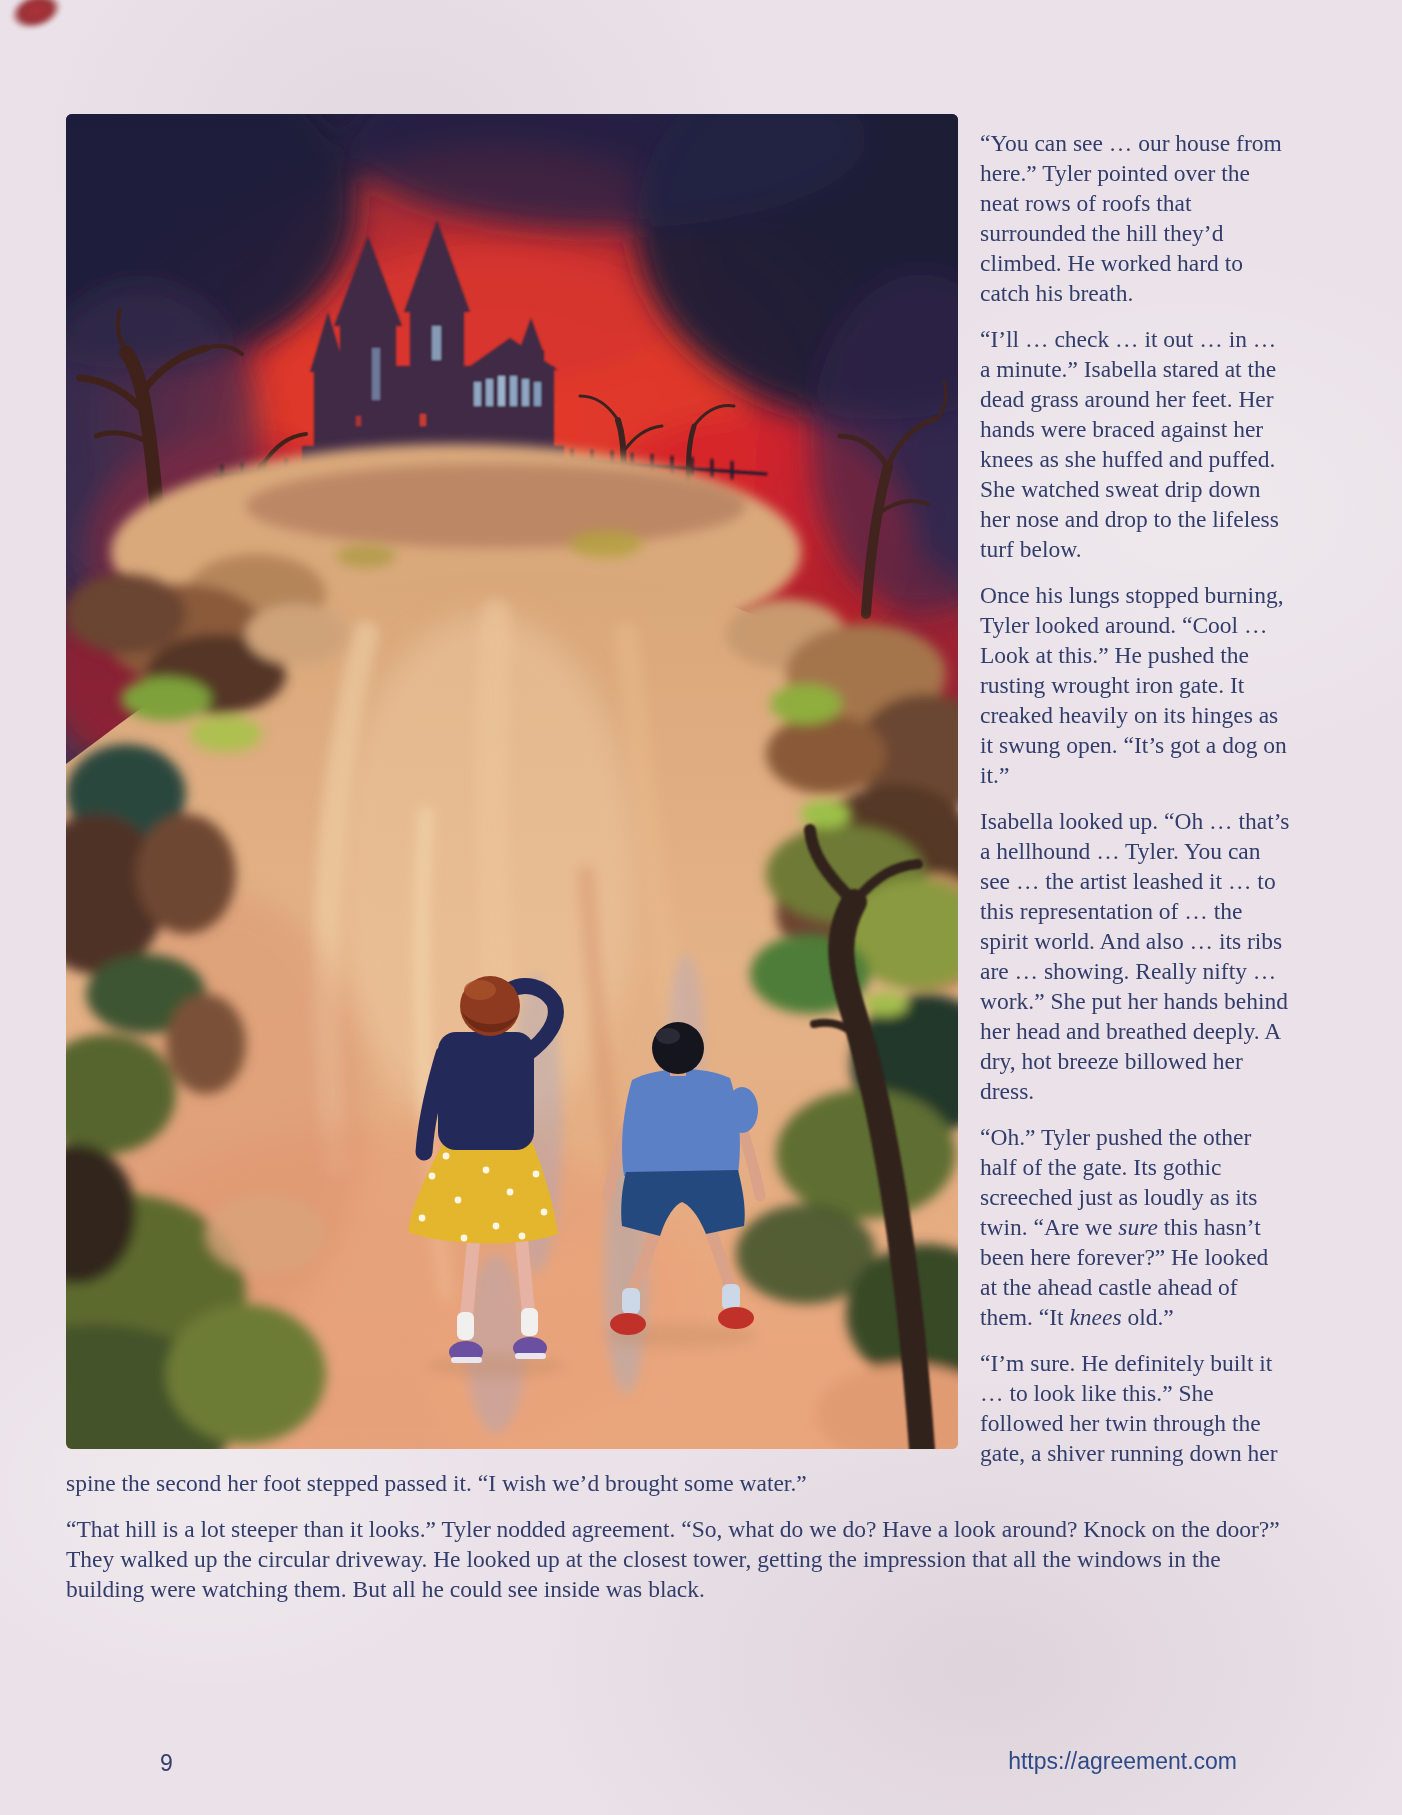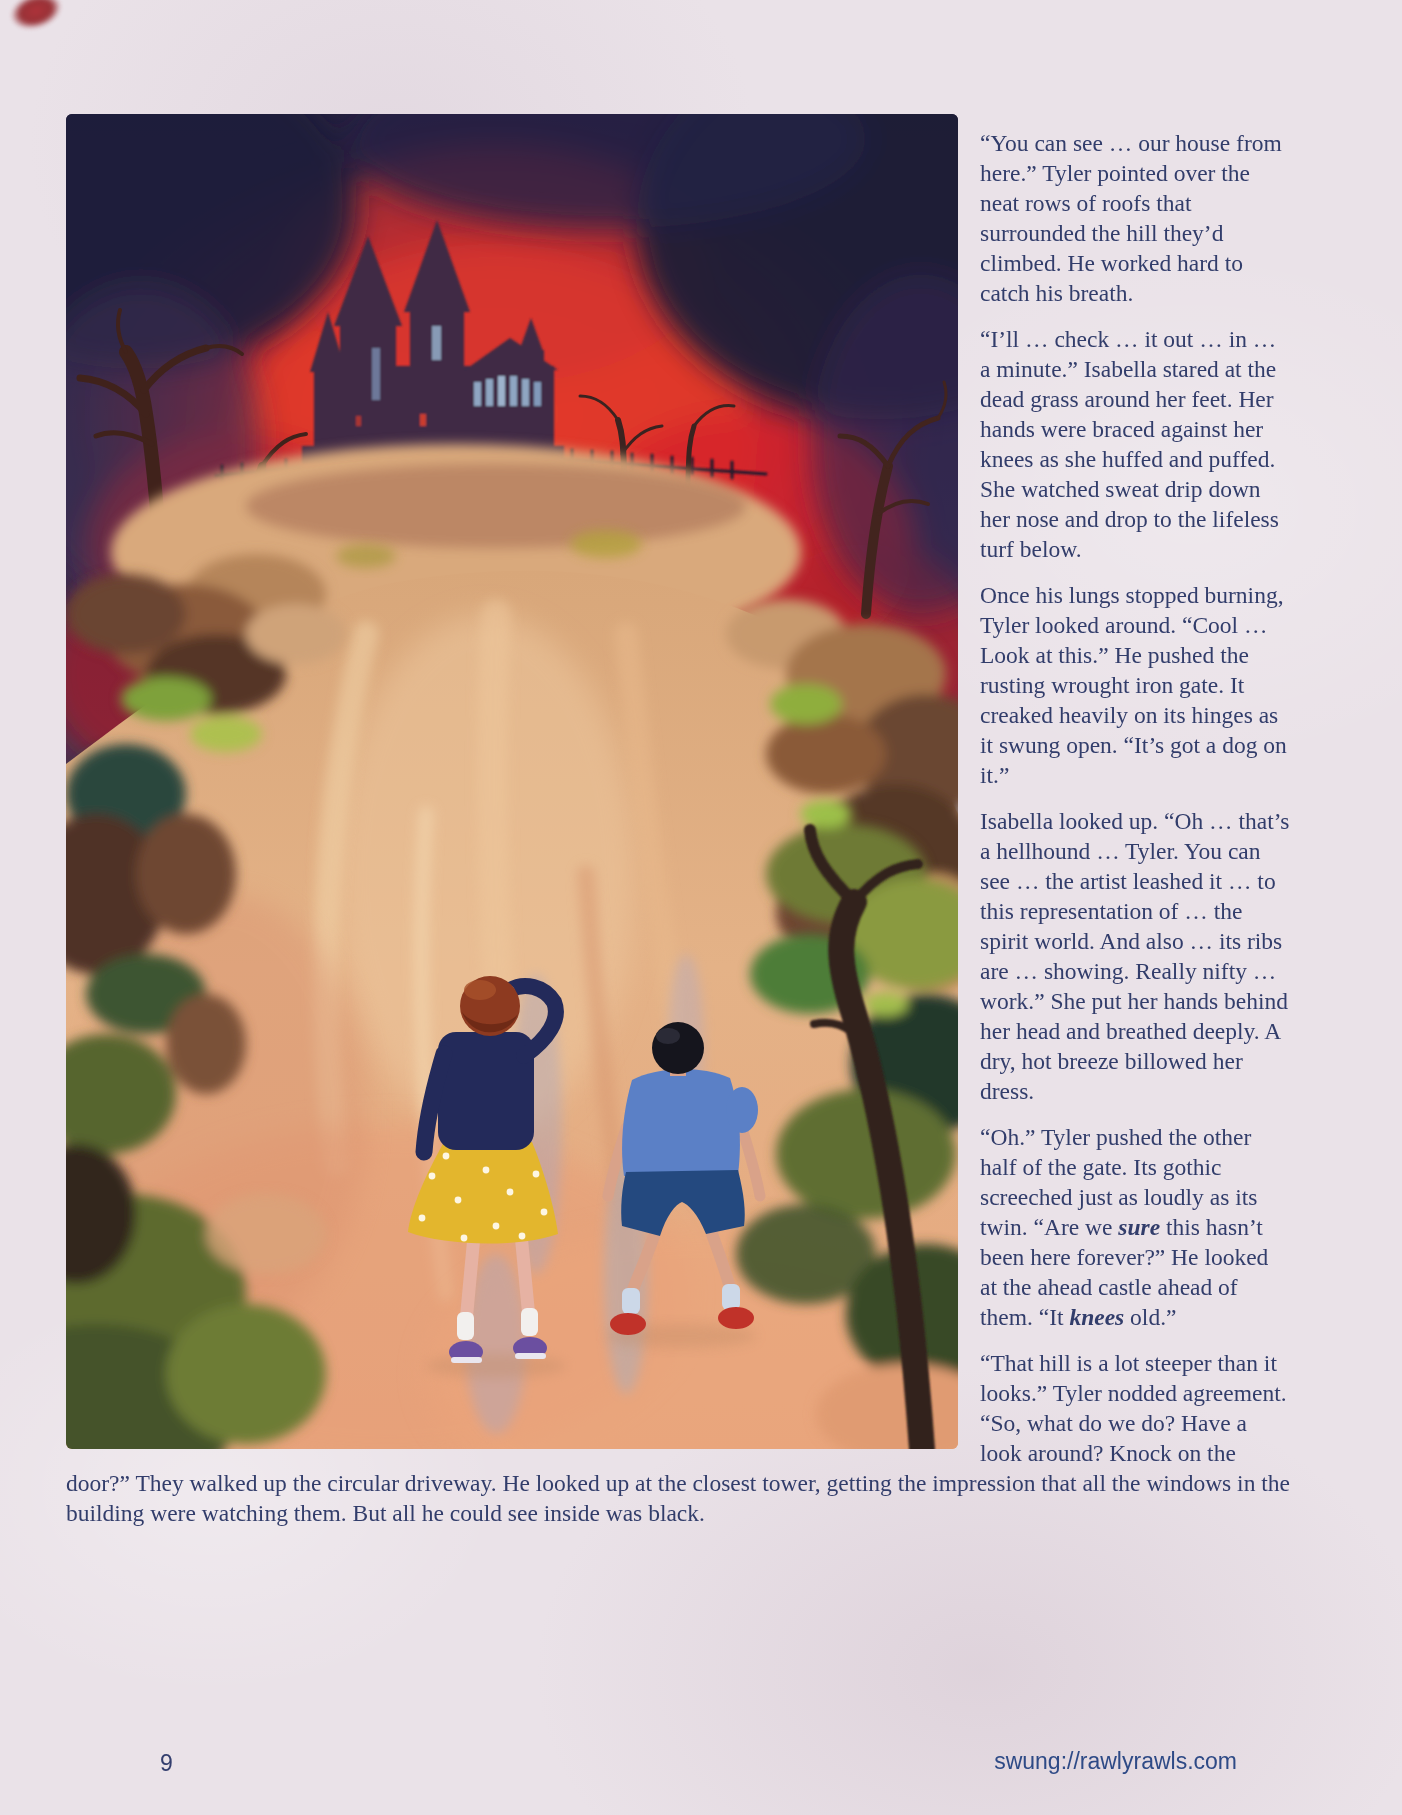--- a/index.html
+++ b/index.html
@@ -23,21 +23,21 @@
     position:absolute; left:66px; top:98px; width:1224px;
     color:#323d6b; font-size:23.5px; line-height:30px; text-align:left;margin-top:16px;
   }
   .illu{
     float:left; width:892px; height:1335px; margin:0 22px 14px 0;
     border-radius:6px; overflow:hidden;
   }
   .illu svg{ display:block; width:100%; height:100%; }
   .story p{ margin:0 0 16px 0; }
   .story p.first{ margin-top:14px; }
-  .story em{ font-style:italic;font-weight:bold; }
+  .story em{ font-style:italic; }
   .footer{
     position:absolute; left:0; top:1742px; width:100%; height:46px;
     font-family:"Liberation Sans","DejaVu Sans",sans-serif; font-size:23px; color:#333e6e;
   }
   .page-num{ position:absolute; left:160px; top:8px; }
   .site{ position:absolute; right:165px; top:6px; color:#2e4a86; text-decoration:none; }
 </style>
 </head>
 <body>
 
@@ -293,20 +293,21 @@
           <ellipse cx="602" cy="922" rx="12" ry="8" fill="#2a2a36"></ellipse>
         </g>
       </svg>
     </div>
 
     <p class="first">“You can see … our house from here.” Tyler pointed over the neat rows of roofs that surrounded the hill they’d climbed. He worked hard to catch his breath.</p>
     <p>“I’ll … check … it out … in … a minute.” Isabella stared at the dead grass around her feet. Her hands were braced against her knees as she huffed and puffed. She watched sweat drip down her nose and drop to the lifeless turf below.</p>
     <p>Once his lungs stopped burning, Tyler looked around. “Cool … Look at this.” He pushed the rusting wrought iron gate. It creaked heavily on its hinges as it swung open. “It’s got a dog on it.”</p>
     <p>Isabella looked up. “Oh … that’s a hellhound … Tyler. You can see … the artist leashed it … to this representation of … the spirit world. And also … its ribs are … showing. Really nifty … work.” She put her hands behind her head and breathed deeply. A dry, hot breeze billowed her dress.</p>
     <p><span>“Oh.” Tyler pushed the other half of the gate. Its gothic screeched just as loudly as its twin. “Are we </span><em>sure</em><span> this hasn’t been here forever?” He looked at the ahead castle ahead of them. “It </span><em>knees</em><span> old.”</span></p>
+    <p>“I’m sure. He definitely built it … to look like this.” She followed her twin through the gate, a shiver running down her spine the second her foot stepped passed it. “I wish we’d brought some water.”</p>
     <p>“That hill is a lot steeper than it looks.” Tyler nodded agreement. “So, what do we do? Have a look around? Knock on the door?” They walked up the circular driveway. He looked up at the closest tower, getting the impression that all the windows in the building were watching them. But all he could see inside was black.</p>
   </div>
 
   <div class="footer">
     <span class="page-num">9</span>
-    <a class="site" href="#">swung://rawlyrawls.com</a>
+    <a class="site" href="#">https://agreement.com</a>
   </div>
 </div>
 
 </body></html>

